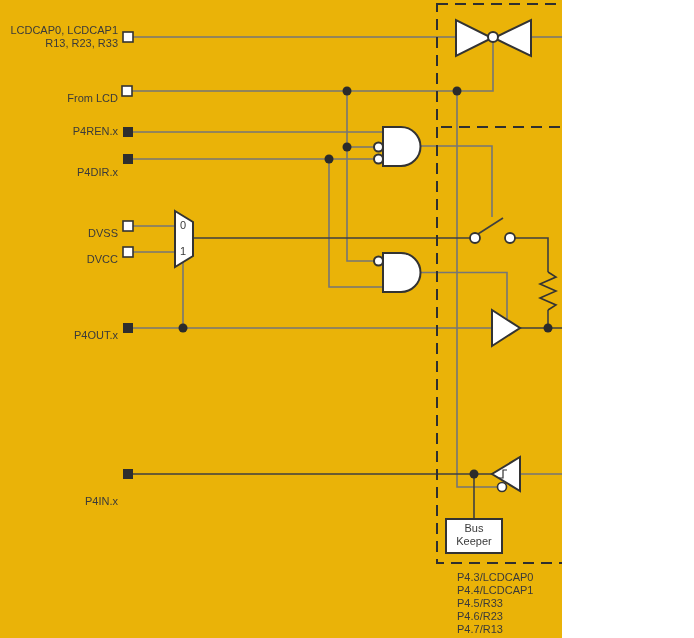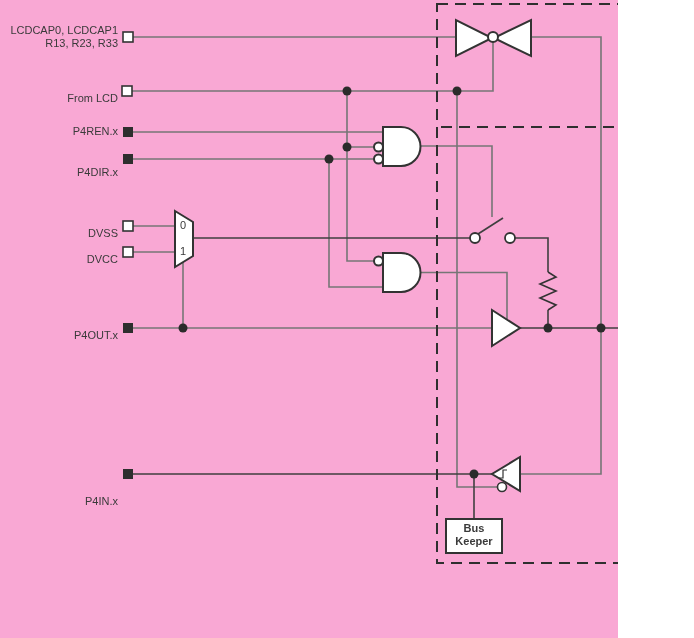--- a/index.html
+++ b/index.html
@@ -1,31 +1,31 @@
 <!DOCTYPE html>
 <html><head>
 <meta charset="utf-8">
 <style>
   html,body{margin:0;padding:0;background:#ffffff;}
   .stage{
-    position:relative;width:618px;height:638px;background:#f9a8d4;
+    position:relative;width:562px;height:638px;background:#eab308;
     font-family:"Liberation Sans",sans-serif;overflow:hidden;
   }
   .stage svg{position:absolute;left:0;top:0;}
   .lbl{
     position:absolute;font-size:11px;line-height:13px;color:#3a3a3a;
     white-space:nowrap;
   }
   .r{left:0;width:118px;text-align:right;}
   .lbl span{display:block;}
   .muxnum{position:absolute;left:175px;width:16px;text-align:center;
     font-size:11px;line-height:13px;color:#3a3a3a;}
   .buskeeper{
     position:absolute;left:446px;top:522px;width:56px;text-align:center;
-    font-size:11px;line-height:13px;color:#3a3a3a;font-weight:bold;
+    font-size:11px;line-height:13px;color:#3a3a3a;
   }
   .pinlist{
     position:absolute;left:457px;top:571px;font-size:11px;line-height:13px;
     color:#3a3a3a;text-align:left;
   }
 </style>
 </head>
 <body>
 
 <div class="stage">
@@ -165,14 +165,21 @@
   <div class="lbl r" style="top:495px">P4IN.x</div>
 
   <div class="muxnum" style="top:219px">0</div>
   <div class="muxnum" style="top:245px">1</div>
 
   <div class="buskeeper">
     <span>Bus</span>
     <span>Keeper</span>
   </div>
 
+  <div class="pinlist">
+    <div>P4.3/LCDCAP0</div>
+    <div>P4.4/LCDCAP1</div>
+    <div>P4.5/R33</div>
+    <div>P4.6/R23</div>
+    <div>P4.7/R13</div>
+  </div>
 
 </div>
 
 </body></html>

